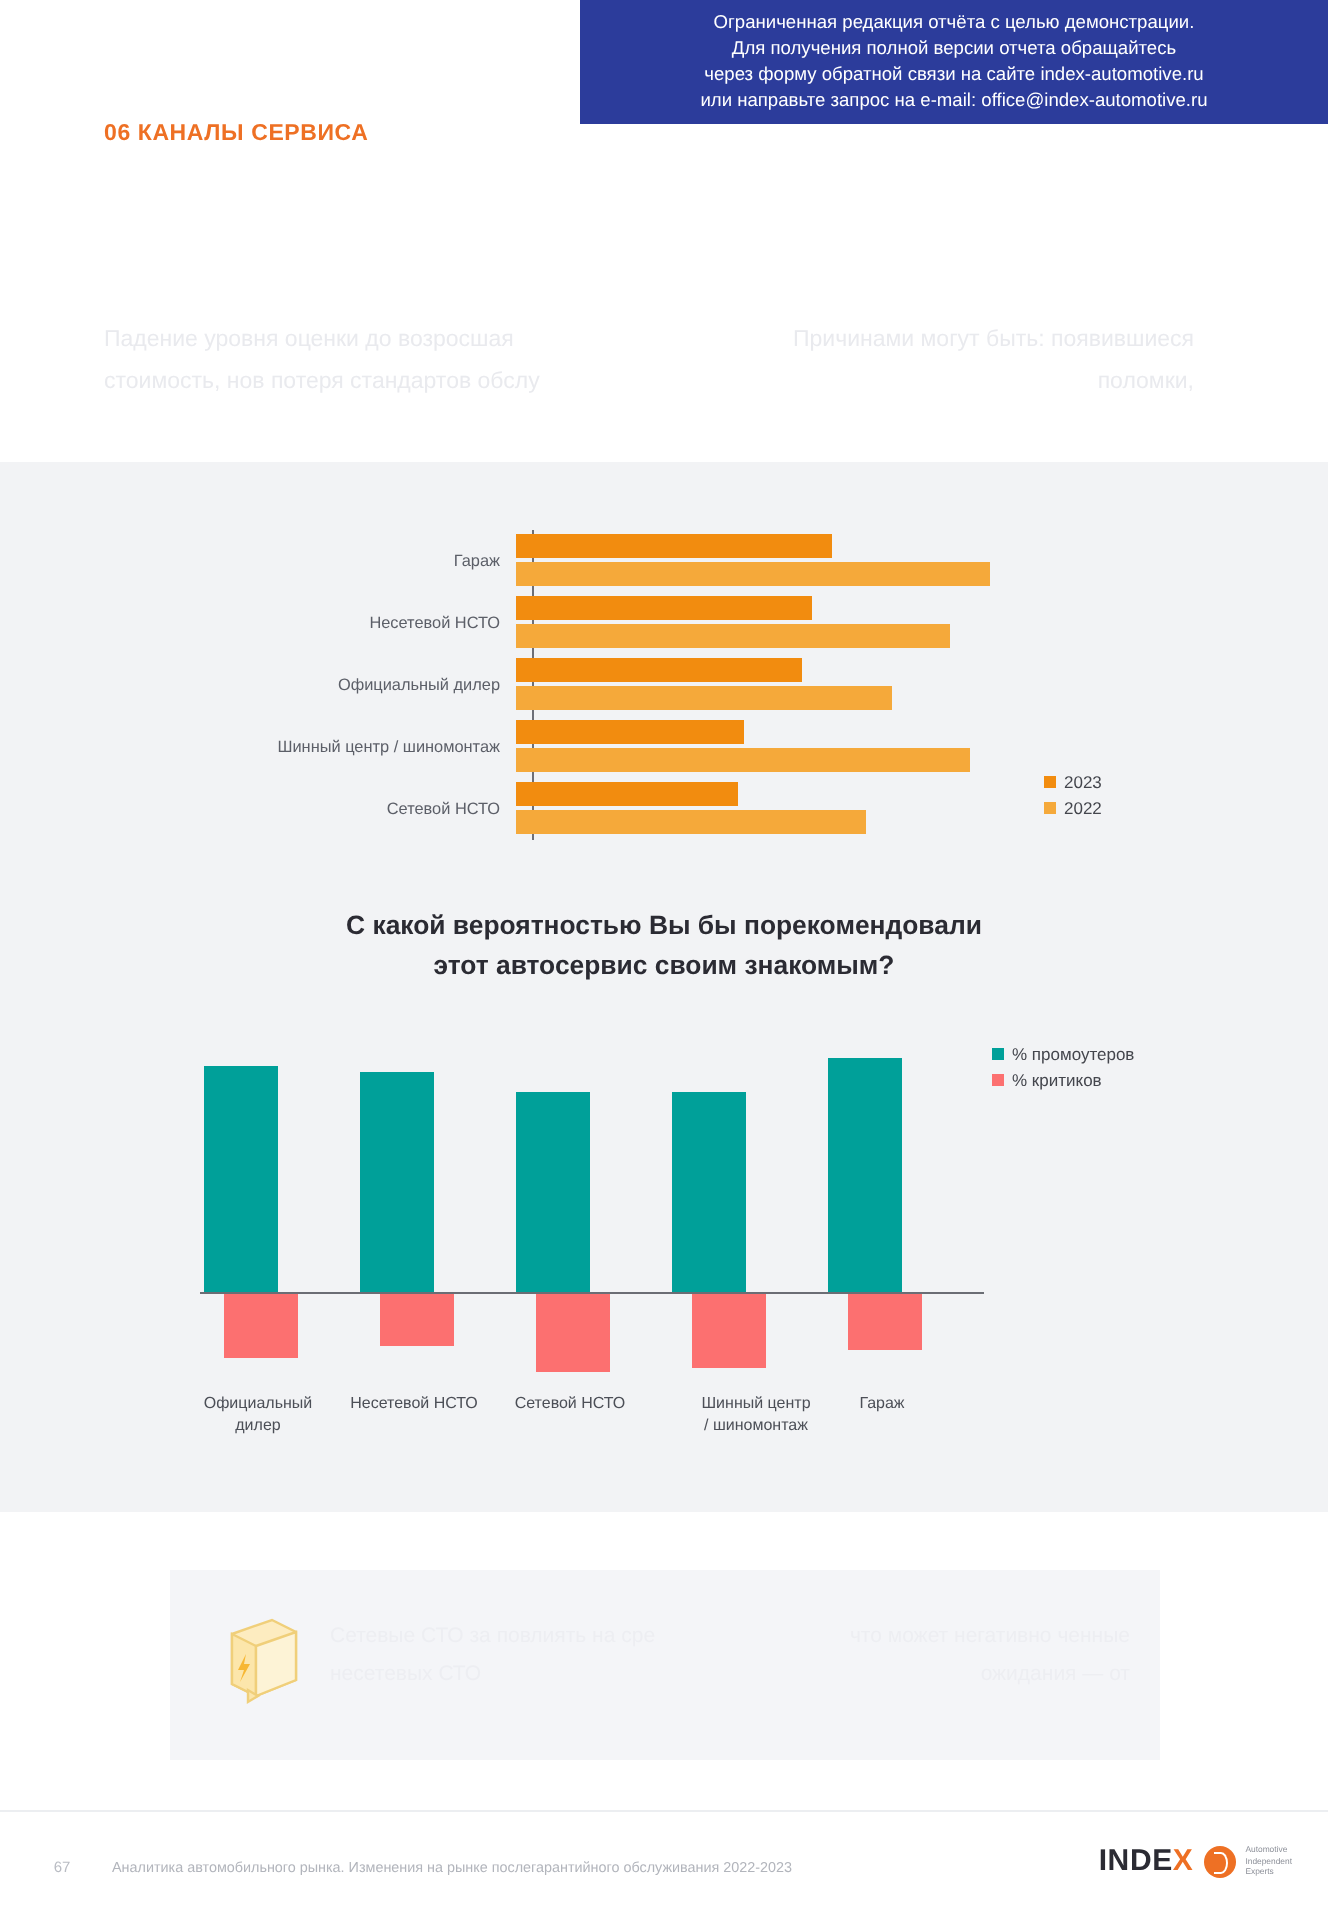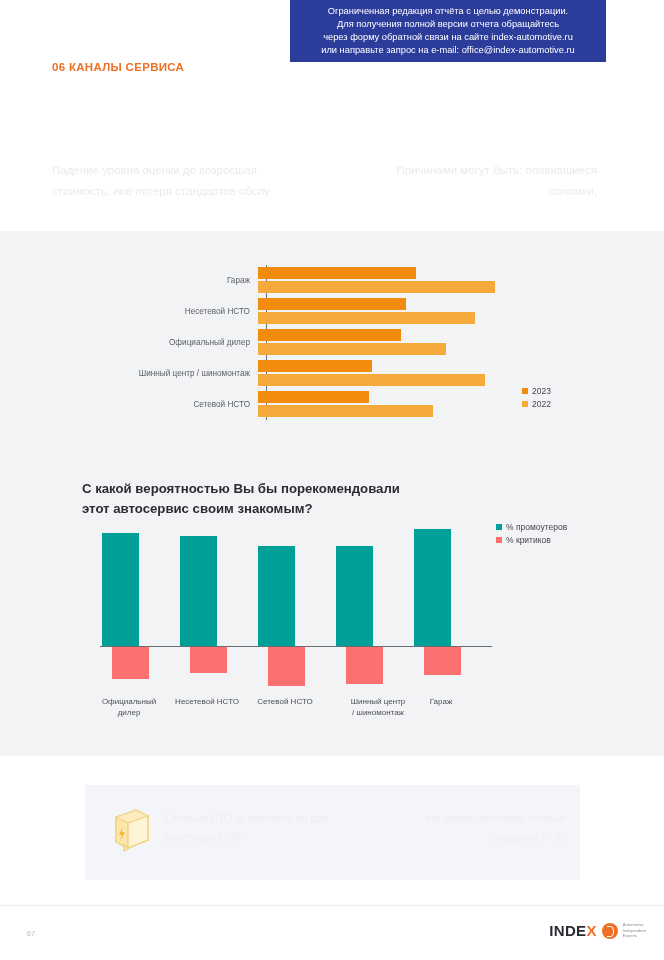--- a/index.html
+++ b/index.html
@@ -6,21 +6,21 @@
   html, body {
     width: 664px; height: 960px;
     background: #ffffff;
     font-family: "Liberation Sans", sans-serif;
     overflow: hidden;
   }
   .page { position: relative; width: 664px; height: 960px; background: #ffffff; }
 
   
   .demo-notice {
-    position: absolute; top: 0; left: 290px; width: 316px; height: 62px;
+    position: absolute; top: 0; left: 290px; width: 374px; height: 62px;
     background: #2c3c9b; color: #ffffff;
     display: flex; flex-direction: column; align-items: center; justify-content: center;
     font-size: 9.3px; line-height: 13px; text-align: center; padding: 0 6px;
   }
 
   
   .kicker {
     position: absolute; left: 52px; top: 48px;
     color: #ee7024; font-size: 11.5px; font-weight: bold; letter-spacing: .3px; margin-top: 13px;
   }
@@ -59,22 +59,22 @@
     background: #6d6f77;
   }
   .hbar-legend { position: absolute; left: 404px; top: 121px; }
   .legend-row { display: flex; align-items: center; gap: 4px; margin-bottom: 3px; }
   .legend-swatch { width: 6px; height: 6px; display: inline-block; }
   .legend-text { font-size: 8.5px; color: #44464d; }
 
   
   .question {
     position: absolute; left: 82px; top: 222px; width: 500px;
-    font-size: 13.2px; line-height: 20px;
-    font-weight: bold; color: #2b2b33; margin-top: 26px;
+    text-align: center; font-size: 13.2px; line-height: 20px;
+    font-weight: bold; color: #2b2b33;
   }
 
   
   .col-chart { position: absolute; left: 92px; top: 285px; width: 480px; height: 210px; }
   .col-plot { position: absolute; left: 0; top: 0; width: 400px; height: 175px; }
   .col-axis { position: absolute; left: 8px; top: 130px; width: 392px; height: 1px; background: #6b6d74; }
   .col-bar-pos { position: absolute; width: 37px; background: #00a099; }
   .col-bar-neg { position: absolute; width: 37px; background: #fc7070; }
   .col-labels { position: absolute; left: 0; top: 180px; width: 400px; height: 30px; }
   .col-label {
@@ -258,20 +258,21 @@
       <path d="M13 20 L9 28 L12 28 L10 34 L15 25 L12 25 Z" fill="#f7b733"></path>
     </svg>
     <div class="callout-text">
       <div class="c">Сетевые СТО за повлиять на сре несетевых СТО</div>
       <div class="c r">что может негативно ченные ожидания — от</div>
     </div>
   </div>
 
   <div class="footer-rule"></div>
   <div class="page-num">67</div>
+  <div class="footer-text">Аналитика автомобильного рынка. Изменения на рынке послегарантийного обслуживания 2022-2023</div>
   <div class="brand">
     <div class="brand-name"><span>INDE</span><span class="x">X</span></div>
     <div class="brand-mark"></div>
     <div>
       <div class="brand-tag">Automotive</div>
       <div class="brand-tag">Independent</div>
       <div class="brand-tag">Experts</div>
     </div>
   </div>
 

